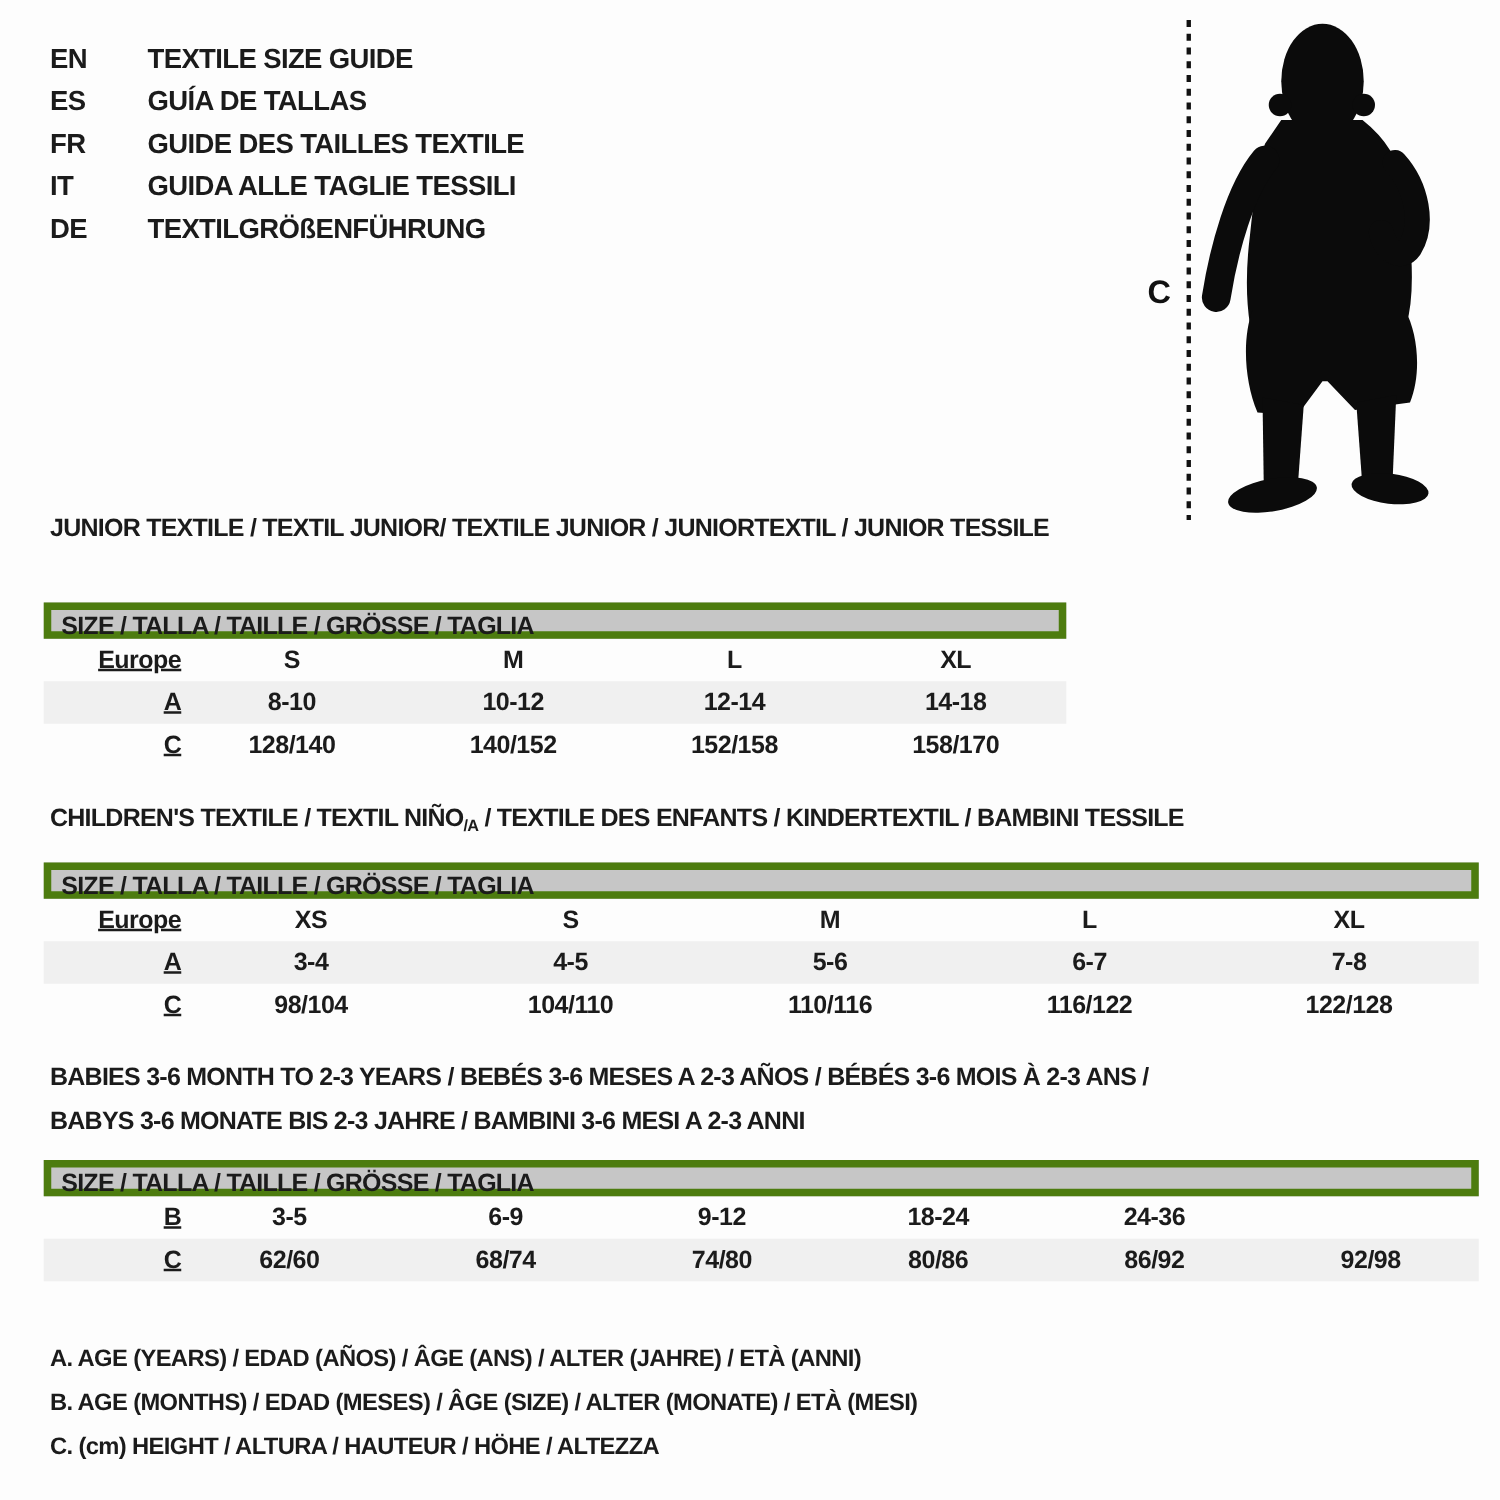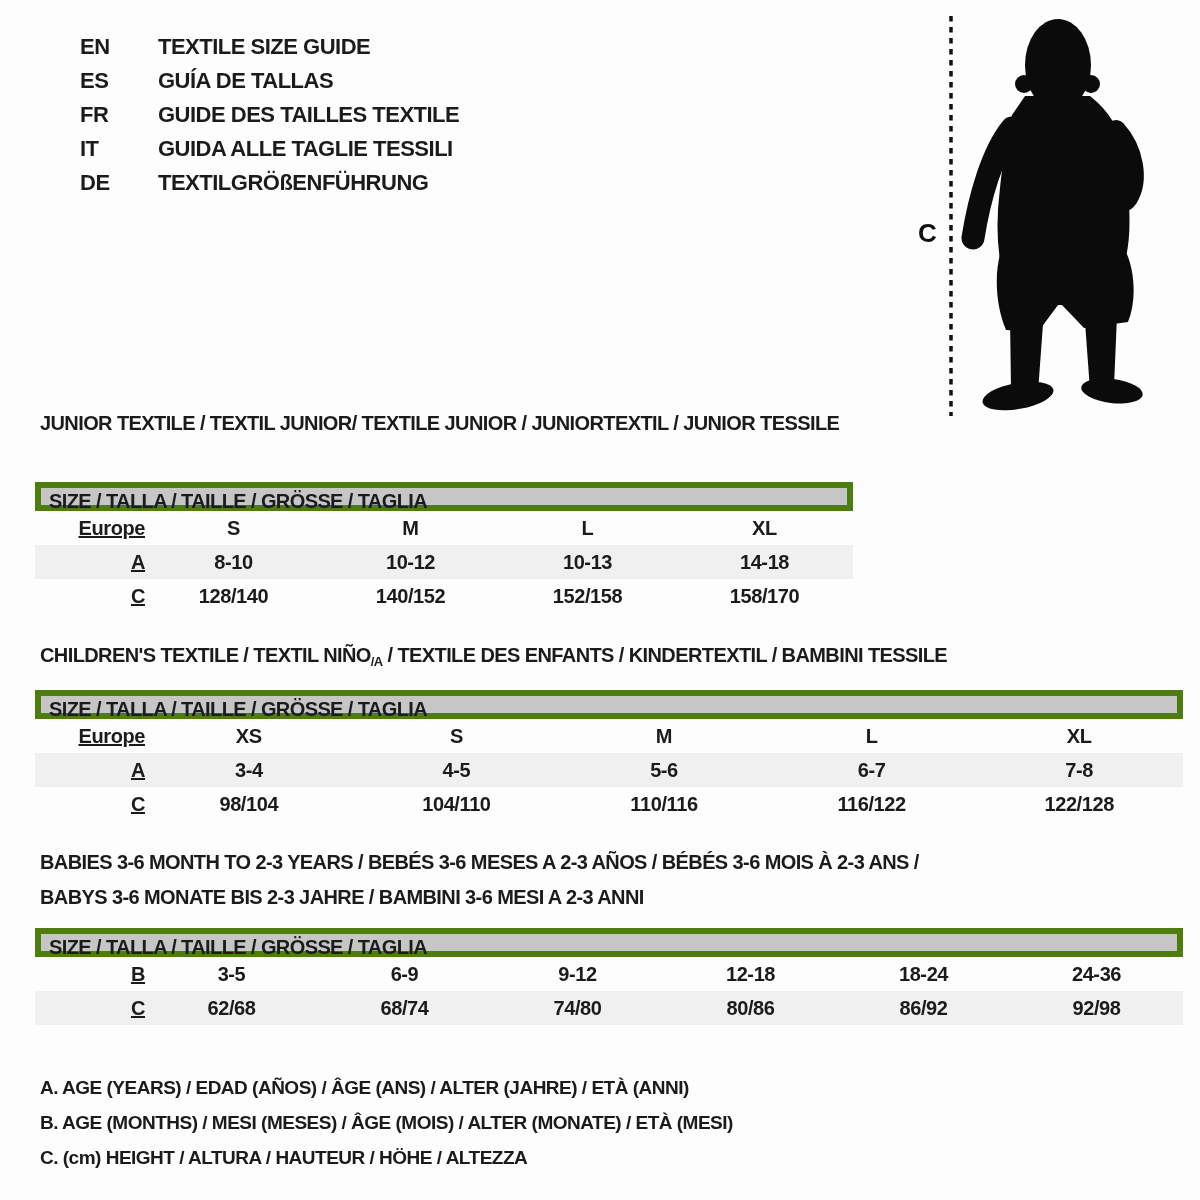--- a/index.html
+++ b/index.html
@@ -9,21 +9,21 @@
     width:1200px; height:1200px;
     background:#fdfdfd;
     font-family:"Liberation Sans","DejaVu Sans",sans-serif;
     color:#1b1b1b;
     font-weight:bold;
     overflow:hidden;
   }
   
   .langs { position:absolute; left:40px; top:30px; }
   .lang-row { display:flex; line-height:34px; font-size:22px; letter-spacing:-0.5px; }
-  .lang-code { width:78px;margin-left:40px; }
+  .lang-code { width:78px; }
   
   .figure-svg { position:absolute; left:900px; top:0; }
   
   .section-title { position:absolute; left:40px; font-size:20px; letter-spacing:-0.6px; white-space:nowrap; }
   .sub { font-size:13px; vertical-align:-4px; }
   
   .size-table { position:absolute; left:35px; }
   .size-table .band {
     height:29px; line-height:27px;
     background:#c6c6c6;
@@ -106,21 +106,21 @@
     <span class="tlabel">Europe</span>
     <span class="tcell">S</span>
     <span class="tcell">M</span>
     <span class="tcell">L</span>
     <span class="tcell">XL</span>
   </div>
   <div class="trow alt">
     <span class="tlabel">A</span>
     <span class="tcell">8-10</span>
     <span class="tcell">10-12</span>
-    <span class="tcell">10-13</span>
+    <span class="tcell">12-14</span>
     <span class="tcell">14-18</span>
   </div>
   <div class="trow">
     <span class="tlabel">C</span>
     <span class="tcell">128/140</span>
     <span class="tcell">140/152</span>
     <span class="tcell">152/158</span>
     <span class="tcell">158/170</span>
   </div>
 </div>
@@ -162,32 +162,31 @@
   <div>BABYS 3-6 MONATE BIS 2-3 JAHRE / BAMBINI 3-6 MESI A 2-3 ANNI</div>
 </div>
 
 <div class="size-table babies" style="top:928px">
   <div class="band">SIZE / TALLA / TAILLE / GRÖSSE / TAGLIA</div>
   <div class="trow">
     <span class="tlabel">B</span>
     <span class="tcell">3-5</span>
     <span class="tcell">6-9</span>
     <span class="tcell">9-12</span>
-    <span class="tcell">12-18</span>
     <span class="tcell">18-24</span>
     <span class="tcell">24-36</span>
   </div>
   <div class="trow alt">
     <span class="tlabel">C</span>
-    <span class="tcell">62/68</span>
+    <span class="tcell">62/60</span>
     <span class="tcell">68/74</span>
     <span class="tcell">74/80</span>
     <span class="tcell">80/86</span>
     <span class="tcell">86/92</span>
     <span class="tcell">92/98</span>
   </div>
 </div>
 
 <div class="footnotes">
   <div>A. AGE (YEARS) / EDAD (AÑOS) / ÂGE (ANS) / ALTER (JAHRE) / ETÀ (ANNI)</div>
-  <div>B. AGE (MONTHS) / MESI (MESES) / ÂGE (MOIS) / ALTER (MONATE) / ETÀ (MESI)</div>
+  <div>B. AGE (MONTHS) / EDAD (MESES) / ÂGE (SIZE) / ALTER (MONATE) / ETÀ (MESI)</div>
   <div>C. (cm) HEIGHT / ALTURA / HAUTEUR / HÖHE / ALTEZZA</div>
 </div>
 
 </body></html>

